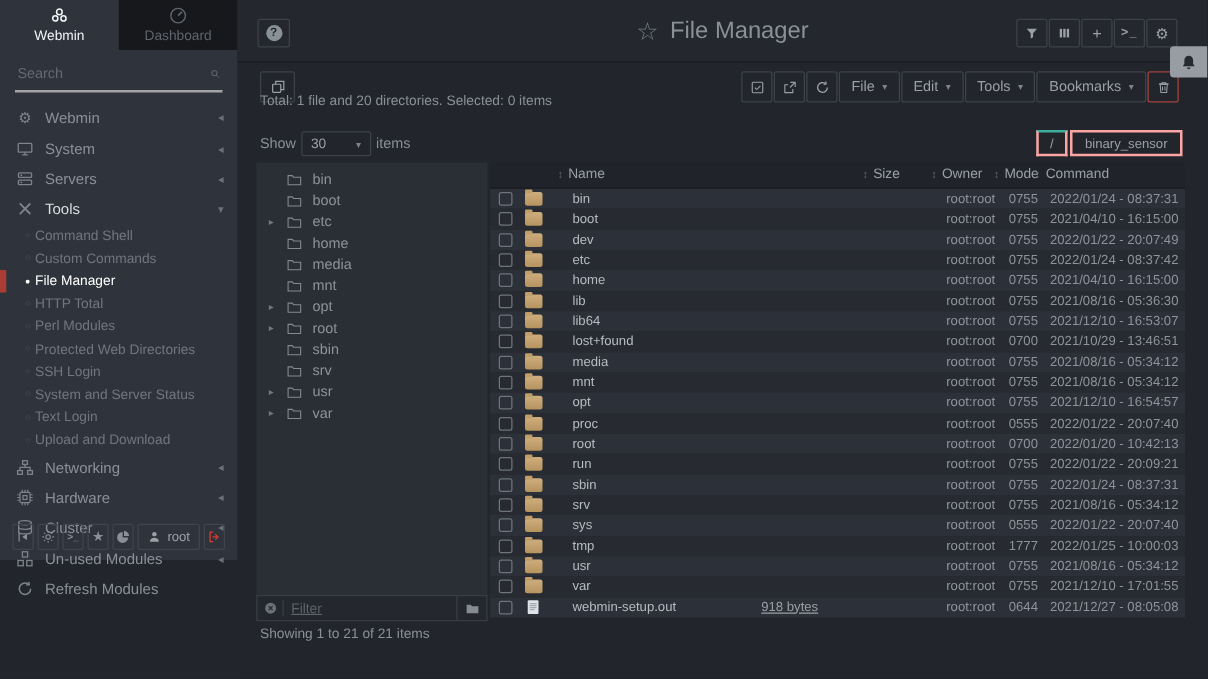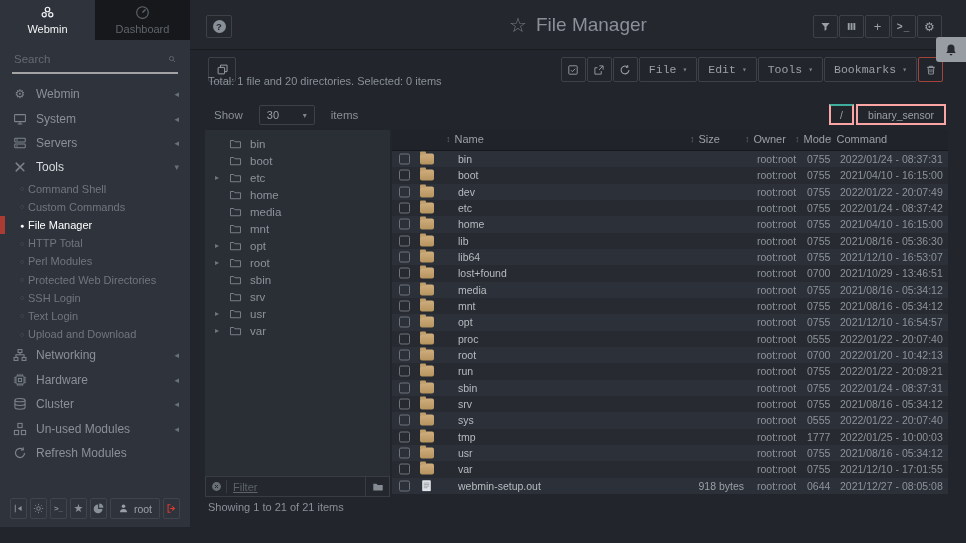--- a/index.html
+++ b/index.html
@@ -2,21 +2,21 @@
 <html><head>
 <meta charset="utf-8">
 <style>
   * { margin:0; padding:0; box-sizing:border-box; }
   html,body { width:966px; height:543px; }
   body { font-family:"Liberation Sans", sans-serif; background:#22252b; position:relative; overflow:hidden; }
   .ic { display:inline-flex; }
   .ic svg { width:100%; height:100%; display:block; }
 
   
-  #sidebar { position:absolute; left:0; top:0; width:190px; height:527px; background:#2f343c; }
+  #sidebar { position:absolute; left:0; top:0; width:190px; height:448px; background:#2f343c; }
   .tabs { display:flex; height:40px; }
   .tab { flex:1; display:flex; flex-direction:column; align-items:center; justify-content:center; gap:3px; font-size:11px; cursor:pointer; }
   .tab.active { color:#f2f3f5; }
   .tab.inactive { background:#16181b; color:#5f656c; }
   .tab .tic { width:15px; height:15px; }
   .searchrow { margin:7px 12px 4px; display:flex; align-items:center; border-bottom:2px solid #a3a3a3; padding:6px 2px 7px; }
   .searchrow input { flex:1; background:none; border:none; outline:none; color:#9aa0a6; font-size:11.5px; font-family:inherit; }
   .searchrow input::placeholder { color:#646a72; }
   .searchrow .ic { width:12px; height:12px; color:#6d737b; }
   #side-menu { margin-top:8px; }
@@ -47,26 +47,26 @@
   .hbtn .ic { width:11px; height:11px; }
   .hbtn.txt { font-size:10px; font-weight:bold; letter-spacing:1px; }
   .bellbox { position:absolute; right:0; top:37px; width:30px; height:25px; background:#979da3; border-radius:3px 0 0 3px; display:flex; align-items:center; justify-content:center; color:#272b31; z-index:5; cursor:pointer; }
   .bellbox .ic { width:14px; height:14px; }
 
   .copybtn { position:absolute; left:18px; top:57px; width:28px; height:25px; border:1px solid #3d424a; border-radius:2px; display:flex; align-items:center; justify-content:center; color:#9aa0a6; cursor:pointer; }
   .copybtn .ic { width:13px; height:13px; }
   .tgroup { position:absolute; right:23px; top:57px; display:flex; gap:1px; }
   .tbtn { height:25px; min-width:25px; border:1px solid #3d424a; border-radius:2px; display:flex; align-items:center; justify-content:center; color:#9aa0a6; background:transparent; font-size:11.5px; cursor:pointer; }
   .tbtn .ic { width:12px; height:12px; }
-  .tbtn.menu-btn { padding:0 9px;font-family:Liberation Mono, monospace; }
+  .tbtn.menu-btn { padding:0 9px; }
   .tbtn .caret { font-size:8px; color:#7d838b; margin-left:6px; }
   .tbtn.trash-btn { border-color:#a3443c; }
 
   .total { position:absolute; left:18px; top:75px; font-size:11px; color:#8a9098; }
-  .showrow { position:absolute; left:24px; top:105px; display:flex; align-items:center; gap:16px; font-size:11.5px; color:#8a9098; }
+  .showrow { position:absolute; left:18px; top:105px; display:flex; align-items:center; gap:4px; font-size:11.5px; color:#8a9098; }
   .select { width:56px; height:20px; border:1px solid #3d424a; border-radius:2px; display:flex; align-items:center; padding:0 7px; font-size:11px; color:#9aa0a6; cursor:pointer; }
   .select .caret { margin-left:auto; font-size:8px; color:#7d838b; }
   .crumbs { position:absolute; right:20px; top:104px; display:flex; gap:2px; }
   .crumb { height:21px; border:2px solid #fca5a5; display:flex; align-items:center; justify-content:center; font-size:10.5px; color:#9aa0a6; padding:0 10px; cursor:pointer; }
   .crumb.root { border-top:2px solid #3fae9d; width:25px; padding:0; background:#22252a; }
 
   .tree { position:absolute; left:15px; top:130px; width:185px; height:367px; background:#2a2e35; padding-top:5px; }
   .titem { display:flex; align-items:center; height:17px; padding-left:10px; color:#8d939b; font-size:11.5px; cursor:pointer; }
   .tcaret { width:14px; font-size:8px; color:#71777f; }
   .titem .tic { width:13px; height:11px; margin-right:8px; color:#848a92; }
@@ -87,21 +87,21 @@
   .row { flex:1; position:relative; font-size:10.5px; color:#aeb3ba; cursor:pointer; }
   .row:nth-child(odd) { background:#2c3038; }
   .row:nth-child(even) { background:#272b31; }
   .row > span { position:absolute; top:50%; transform:translateY(-50%); white-space:nowrap; }
   .cb { left:7px; width:11px; height:11px; border:1px solid #6e747c; border-radius:2px; }
   .ficon { left:28px; width:14px; height:11px; background:linear-gradient(#cfae7e,#b6945f); border-radius:2px; }
   .ficon::before { content:''; position:absolute; top:-2px; left:0; width:6px; height:3px; background:#bf9e6a; border-radius:1px 1px 0 0; }
   .ficon.file { width:11px; height:13px; background:none; border-radius:0; left:29px; }
   .ficon.file::before { display:none; }
   .cname { left:66px; color:#b6bbc1; }
-  .csize { left:242px; width:110px; text-align:right; color:#9aa0a6; }
+  .csize { left:217px; width:110px; color:#9aa0a6;text-decoration:underline; }
   .cowner { left:365px; color:#8d939a; }
   .cmode { left:415px; color:#8d939a; }
   .cmod { left:448px; color:#8d939a; }
   .status { position:absolute; left:18px; top:501px; font-size:11px; color:#8a9098; }
 </style>
 </head>
 <body>
 
 <div id="sidebar">
   <div class="tabs">
@@ -194,20 +194,24 @@
       <div class="sitem">
         <span class="bullet">○</span>
         <span>Protected Web Directories</span>
       </div>
       <div class="sitem">
         <span class="bullet">○</span>
         <span>SSH Login</span>
       </div>
       <div class="sitem">
         <span class="bullet">○</span>
+        <span>System and Server Status</span>
+      </div>
+      <div class="sitem">
+        <span class="bullet">○</span>
         <span>Text Login</span>
       </div>
       <div class="sitem">
         <span class="bullet">○</span>
         <span>Upload and Download</span>
       </div>
       <div class="mitem">
         <span class="ic mic">
           <svg viewBox="0 0 16 16" fill="none" stroke="currentColor" stroke-width="1.2">
             <rect x="5.8" y="1.8" width="4.4" height="3.4"></rect>

